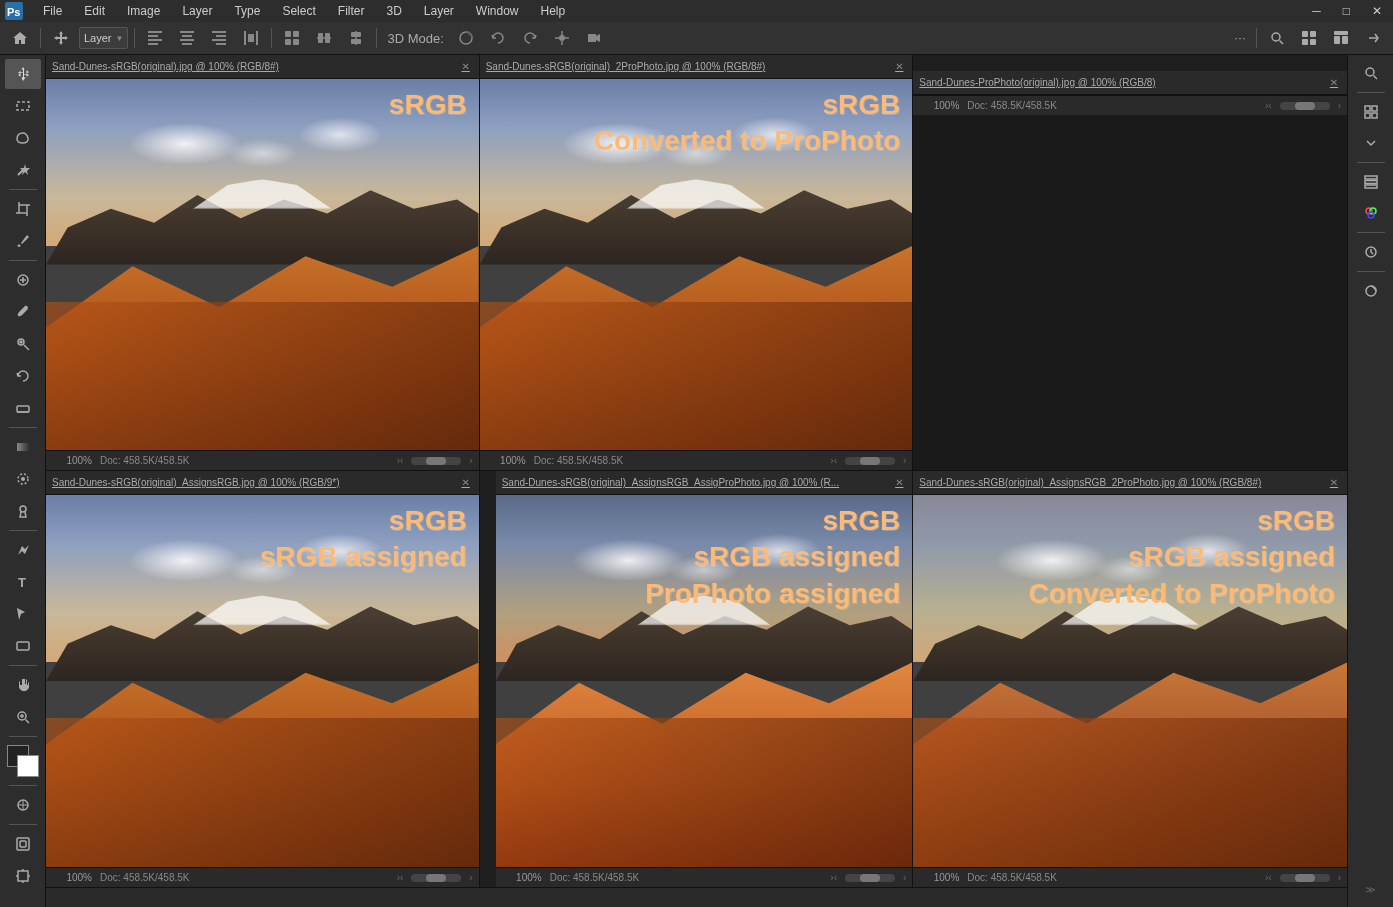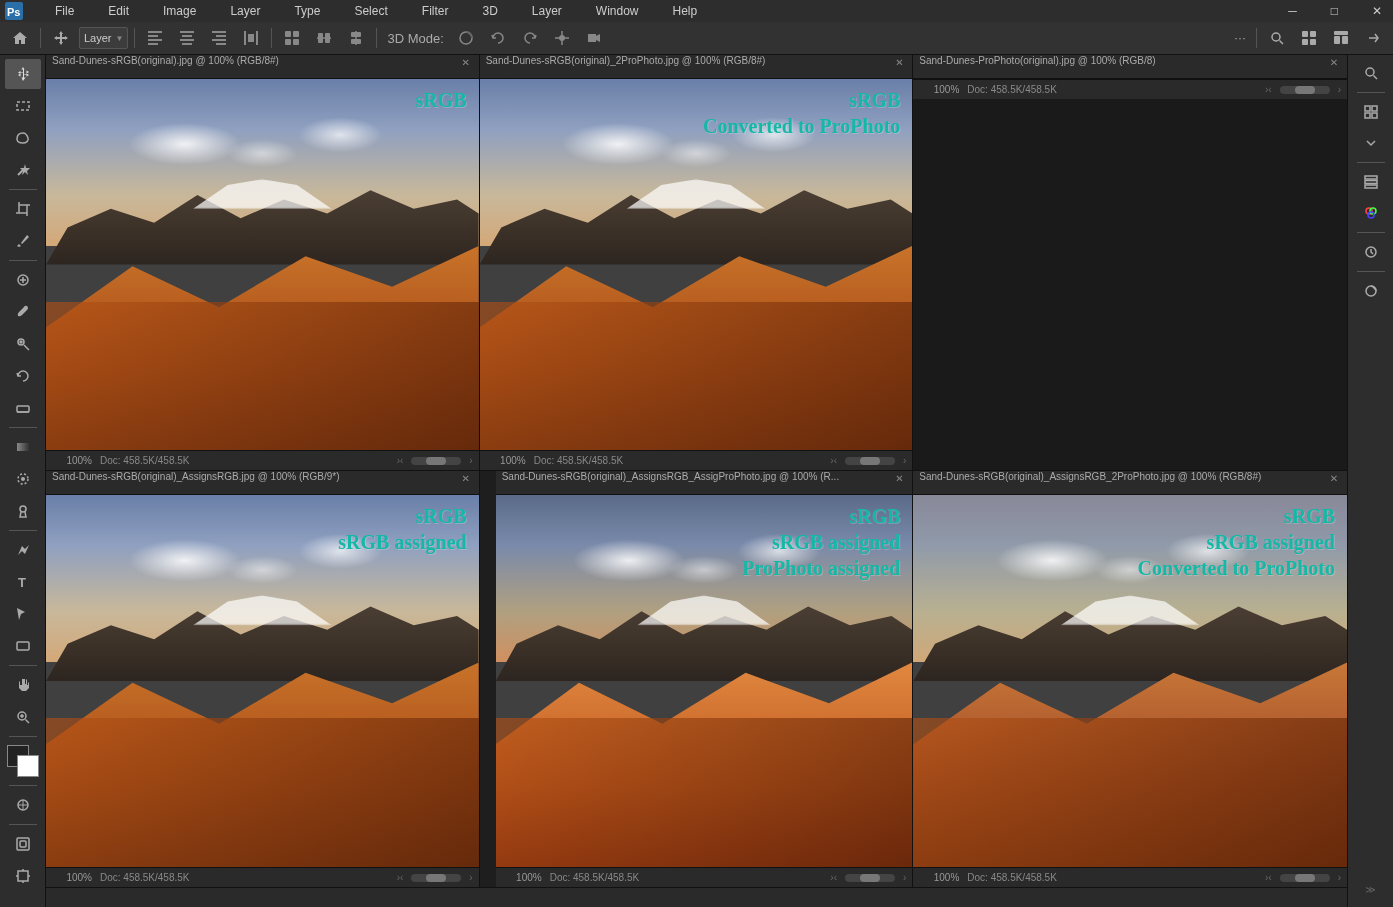--- a/index.html
+++ b/index.html
@@ -14,21 +14,21 @@
 
     
     #menubar {
       height: 22px;
       background: #2d2d2d;
       display: flex;
       align-items: center;
       font-size: 12px;
       color: #ccc;
       padding: 0 4px;
-      gap: 20px;
+      gap: 8px;
     }
     .menu-item {
       padding: 2px 7px;
       cursor: pointer;
       border-radius: 2px;
     }
     .ps-logo {
       width: 20px;
       height: 20px;
       margin-right: 4px;
@@ -178,26 +178,27 @@
       flex-direction: column;
       border-right: 1px solid #111;
       border-bottom: 1px solid #111;
       background: #1a1a1a;
     }
 
     .doc-tab-bar {
       height: 24px;
       background: #2a2a2a;
       display: flex;
-      align-items: flex-start;
+      align-items: center;
       padding: 0 6px;
       font-size: 10px;
       color: #aaa;
       border-bottom: 1px solid #111;
       gap: 8px;
+      text-decoration: underline;
     }
     .doc-tab-name {
       flex: 1;
       overflow: hidden;
       text-overflow: ellipsis;
       white-space: nowrap;
     }
     .doc-tab-close {
       width: 14px;
       height: 14px;
@@ -281,28 +282,27 @@
     }
 
     .sand-dune-img.assigned .dunes {
       background: linear-gradient(180deg, #e08040 0%, #d07030 30%, #b85820 60%, #7a3810 100%);
     }
 
     .image-label {
       position: absolute;
       top: 8px;
       right: 12px;
-      font-size: 20px;
+      font-size: 28px;
       font-weight: bold;
-      color: #14b8a6;
+      color: #fdba74;
       text-align: right;
       line-height: 1.3;
       text-shadow: 1px 1px 0 rgba(255,255,255,0.2);
       pointer-events: none;
-      font-family: Liberation Serif, serif;
     }
 
     .doc-status-bar {
       height: 20px;
       background: #2a2a2a;
       display: flex;
       align-items: center;
       padding: 0 6px;
       font-size: 10px;
       color: #888;
@@ -750,21 +750,21 @@
           <span class="status-zoom">100%</span>
           <span class="status-doc">Doc: 458.5K/458.5K</span>
           <span class="status-arrows">›‹</span>
           <div class="status-scroll">
               <div class="status-scroll-thumb"></div>
             </div>
           <span style="color:#666;font-size:10px">›</span>
         </div>
       </div>
 
-      <div class="doc-pane" style="border-right: none;">
+      <div class="doc-pane" style="border-right: none; margin-top: 16px;">
         <div class="doc-tab-bar">
           <span class="doc-tab-name">Sand-Dunes-ProPhoto(original).jpg @ 100% (RGB/8)</span>
           <span class="doc-tab-close">✕</span>
         </div>
         <div class="doc-status-bar">
           <span class="status-zoom">100%</span>
           <span class="status-doc">Doc: 458.5K/458.5K</span>
           <span class="status-arrows">›‹</span>
           <div class="status-scroll">
               <div class="status-scroll-thumb"></div>

